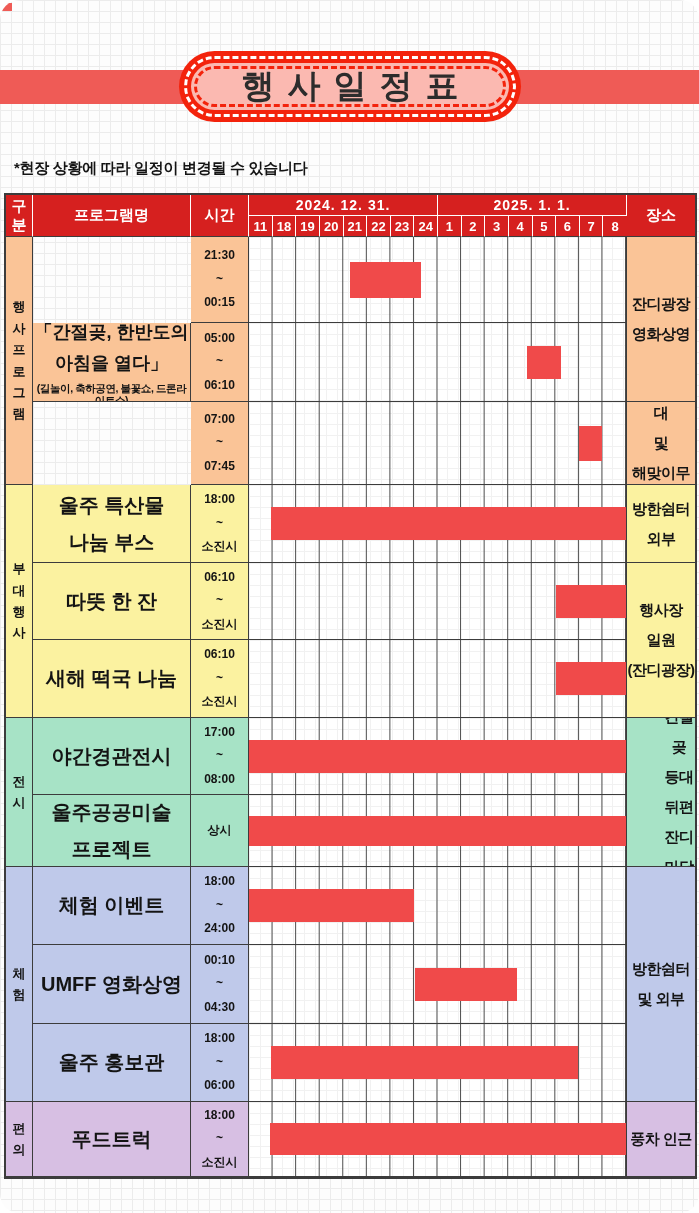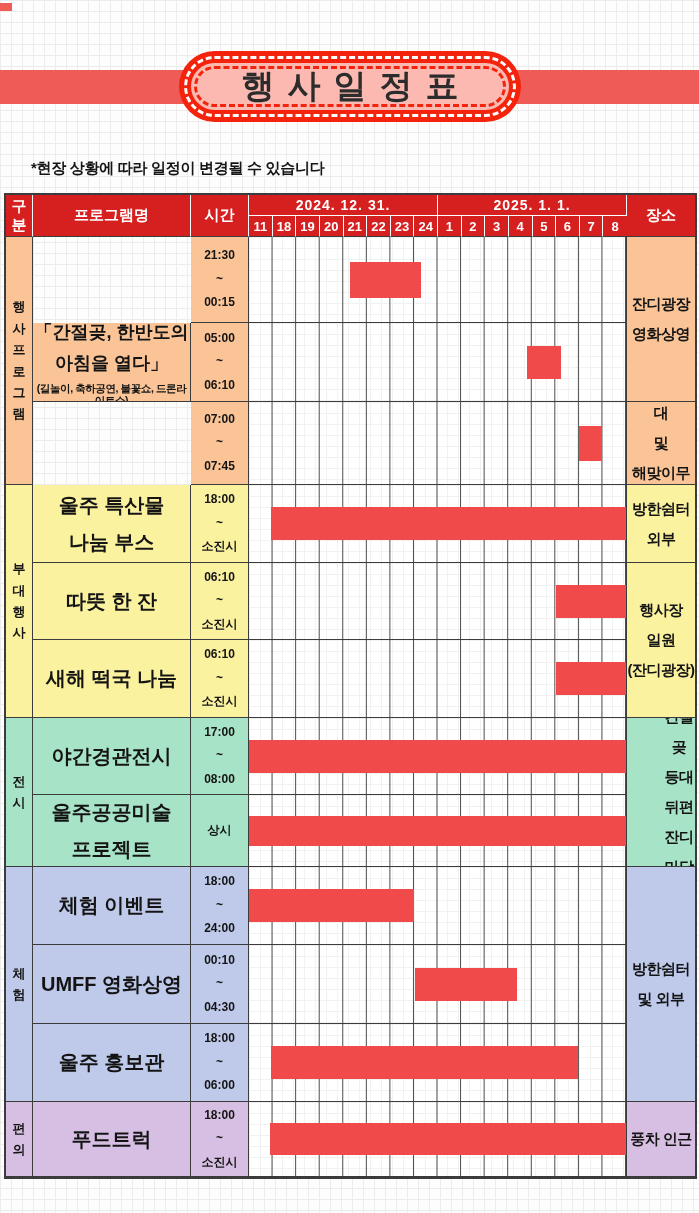--- a/index.html
+++ b/index.html
@@ -11,20 +11,21 @@
     font-family:"Liberation Sans","DejaVu Sans",sans-serif;
     font-weight:700; color:var(--ink);
   }
   .canvas{
     position:relative;width:699px;height:1213px;overflow:hidden;
     background-color:#fdfdfd;
     background-image:
       linear-gradient(#ececec 1px, transparent 1px),
       linear-gradient(90deg,#ececec 1px, transparent 1px);
     background-size:11px 11px;
+    border-radius:20px;
   }
   .corner-accent{position:absolute;left:0;top:3px;width:12px;height:8px;background:var(--ribbon);}
   .ribbon{position:absolute;left:0;top:70px;width:100%;height:34px;background:var(--ribbon);}
   .badge{
     position:absolute;left:179px;top:51px;width:342px;height:71px;
     background:var(--badge);border-radius:38px;
   }
   .badge::before{
     content:"";position:absolute;inset:5px;border:3px dashed #fff;border-radius:32px;
   }
@@ -32,21 +33,21 @@
     position:absolute;inset:12px;background:var(--badge-pink,#FBB9B1);border-radius:26px;
     display:flex;align-items:center;justify-content:center;
   }
   .badge-inner::after{
     content:"";position:absolute;inset:3px;border:3px dashed var(--badge);border-radius:22px;
   }
   .page-title{
     font-size:33px;letter-spacing:13px;padding-left:13px;color:#2c2c2c;
     position:relative;z-index:2;white-space:nowrap;
   }
-  .note{position:absolute;left:31px;top:159px;font-size:15px;letter-spacing:-0.3px;}
+  .note{position:absolute;left:14px;top:159px;font-size:15px;letter-spacing:-0.3px;}
 
   
   .tbl{
     position:absolute;left:4px;top:193px;width:693px;height:986px;
     display:grid;border:2px solid var(--line);
     grid-template-columns:27px 158px 58px repeat(16,1fr) 68px;
     grid-template-rows:21px 21px 86px 79px 83px 78px 77px 78px 77px 72px 78px 79px 78px 75px;
   }
   .cell{
     border-right:1px solid var(--line);border-bottom:1px solid var(--line);

